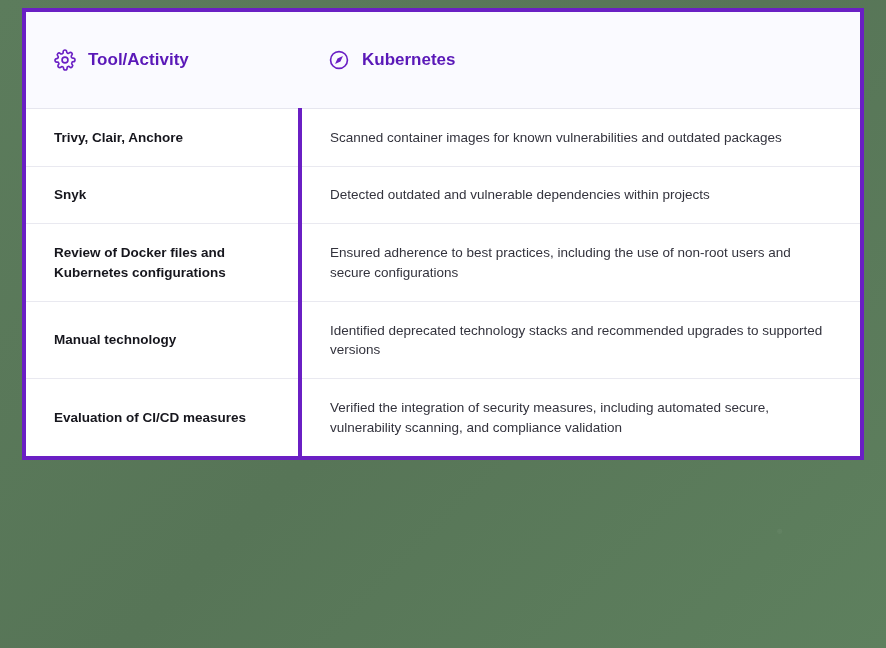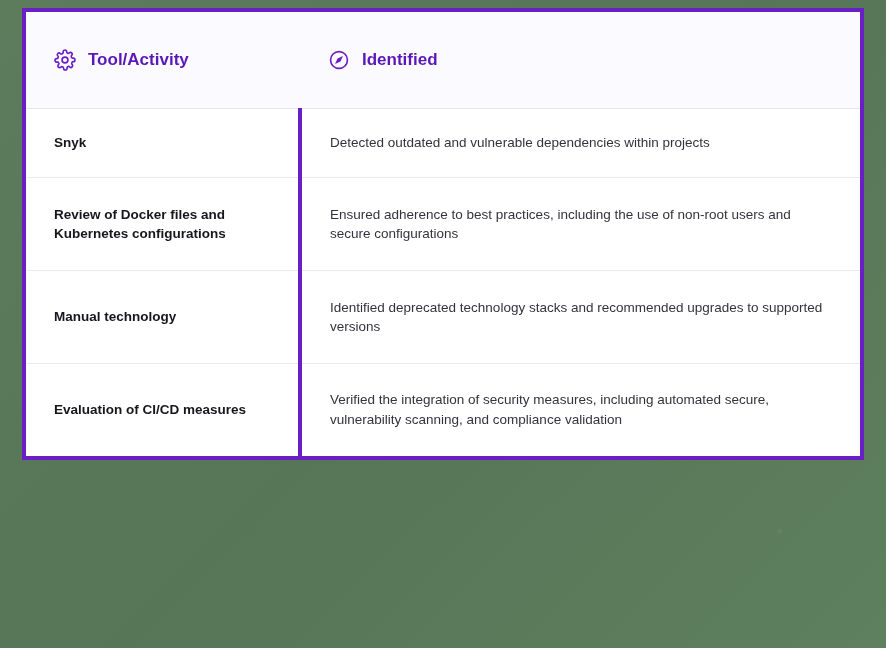--- a/index.html
+++ b/index.html
@@ -134,26 +134,34 @@
           </span>
         </th>
         <th>
           <span class="th-inner">
             <span class="hdr-icon">
               <svg width="22" height="22" viewBox="0 0 24 24" fill="none" stroke="currentColor" stroke-width="1.8" stroke-linecap="round" stroke-linejoin="round">
                 <circle cx="12" cy="12" r="9.2"></circle>
                 <polygon points="16.3,7.7 13.6,13.6 7.7,16.3 10.4,10.4" fill="currentColor" stroke="none"></polygon>
               </svg>
             </span>
-            <span>Identified</span>
+            <span>Kubernetes</span>
           </span>
         </th>
       </tr>
     </thead>
     <tbody>
+      <tr>
+        <td class="tool">
+          <span class="cell-text">Trivy, Clair, Anchore</span>
+        </td>
+        <td class="desc">
+          <span class="cell-text">Scanned container images for known vulnerabilities and outdated packages</span>
+        </td>
+      </tr>
       <tr>
         <td class="tool">
           <span class="cell-text">Snyk</span>
         </td>
         <td class="desc">
           <span class="cell-text">Detected outdated and vulnerable dependencies within projects</span>
         </td>
       </tr>
       <tr>
         <td class="tool">

